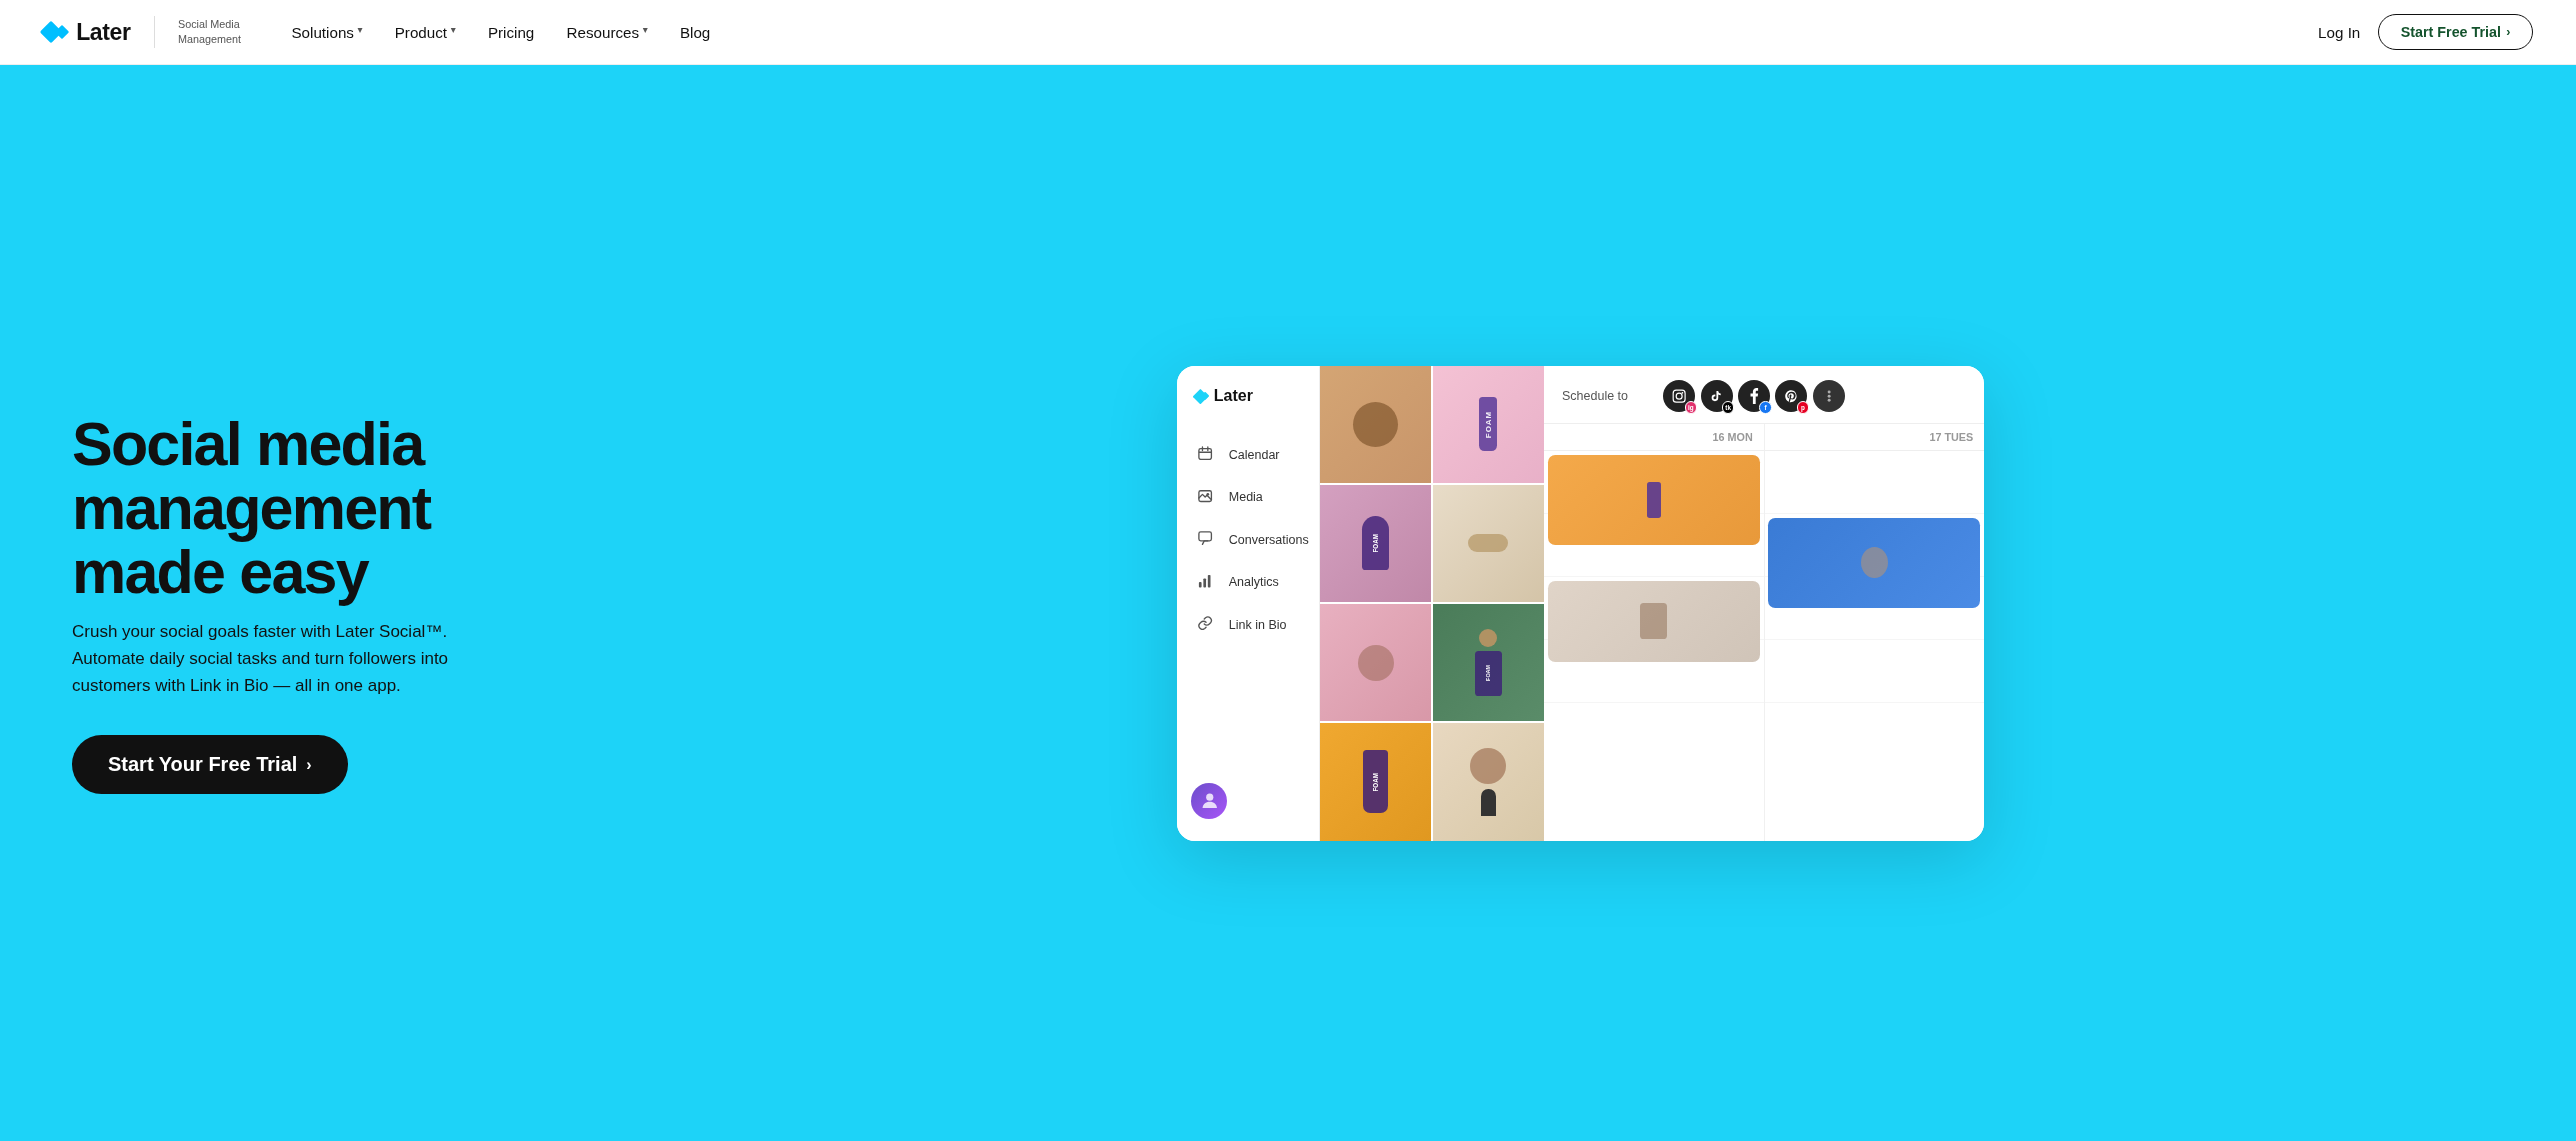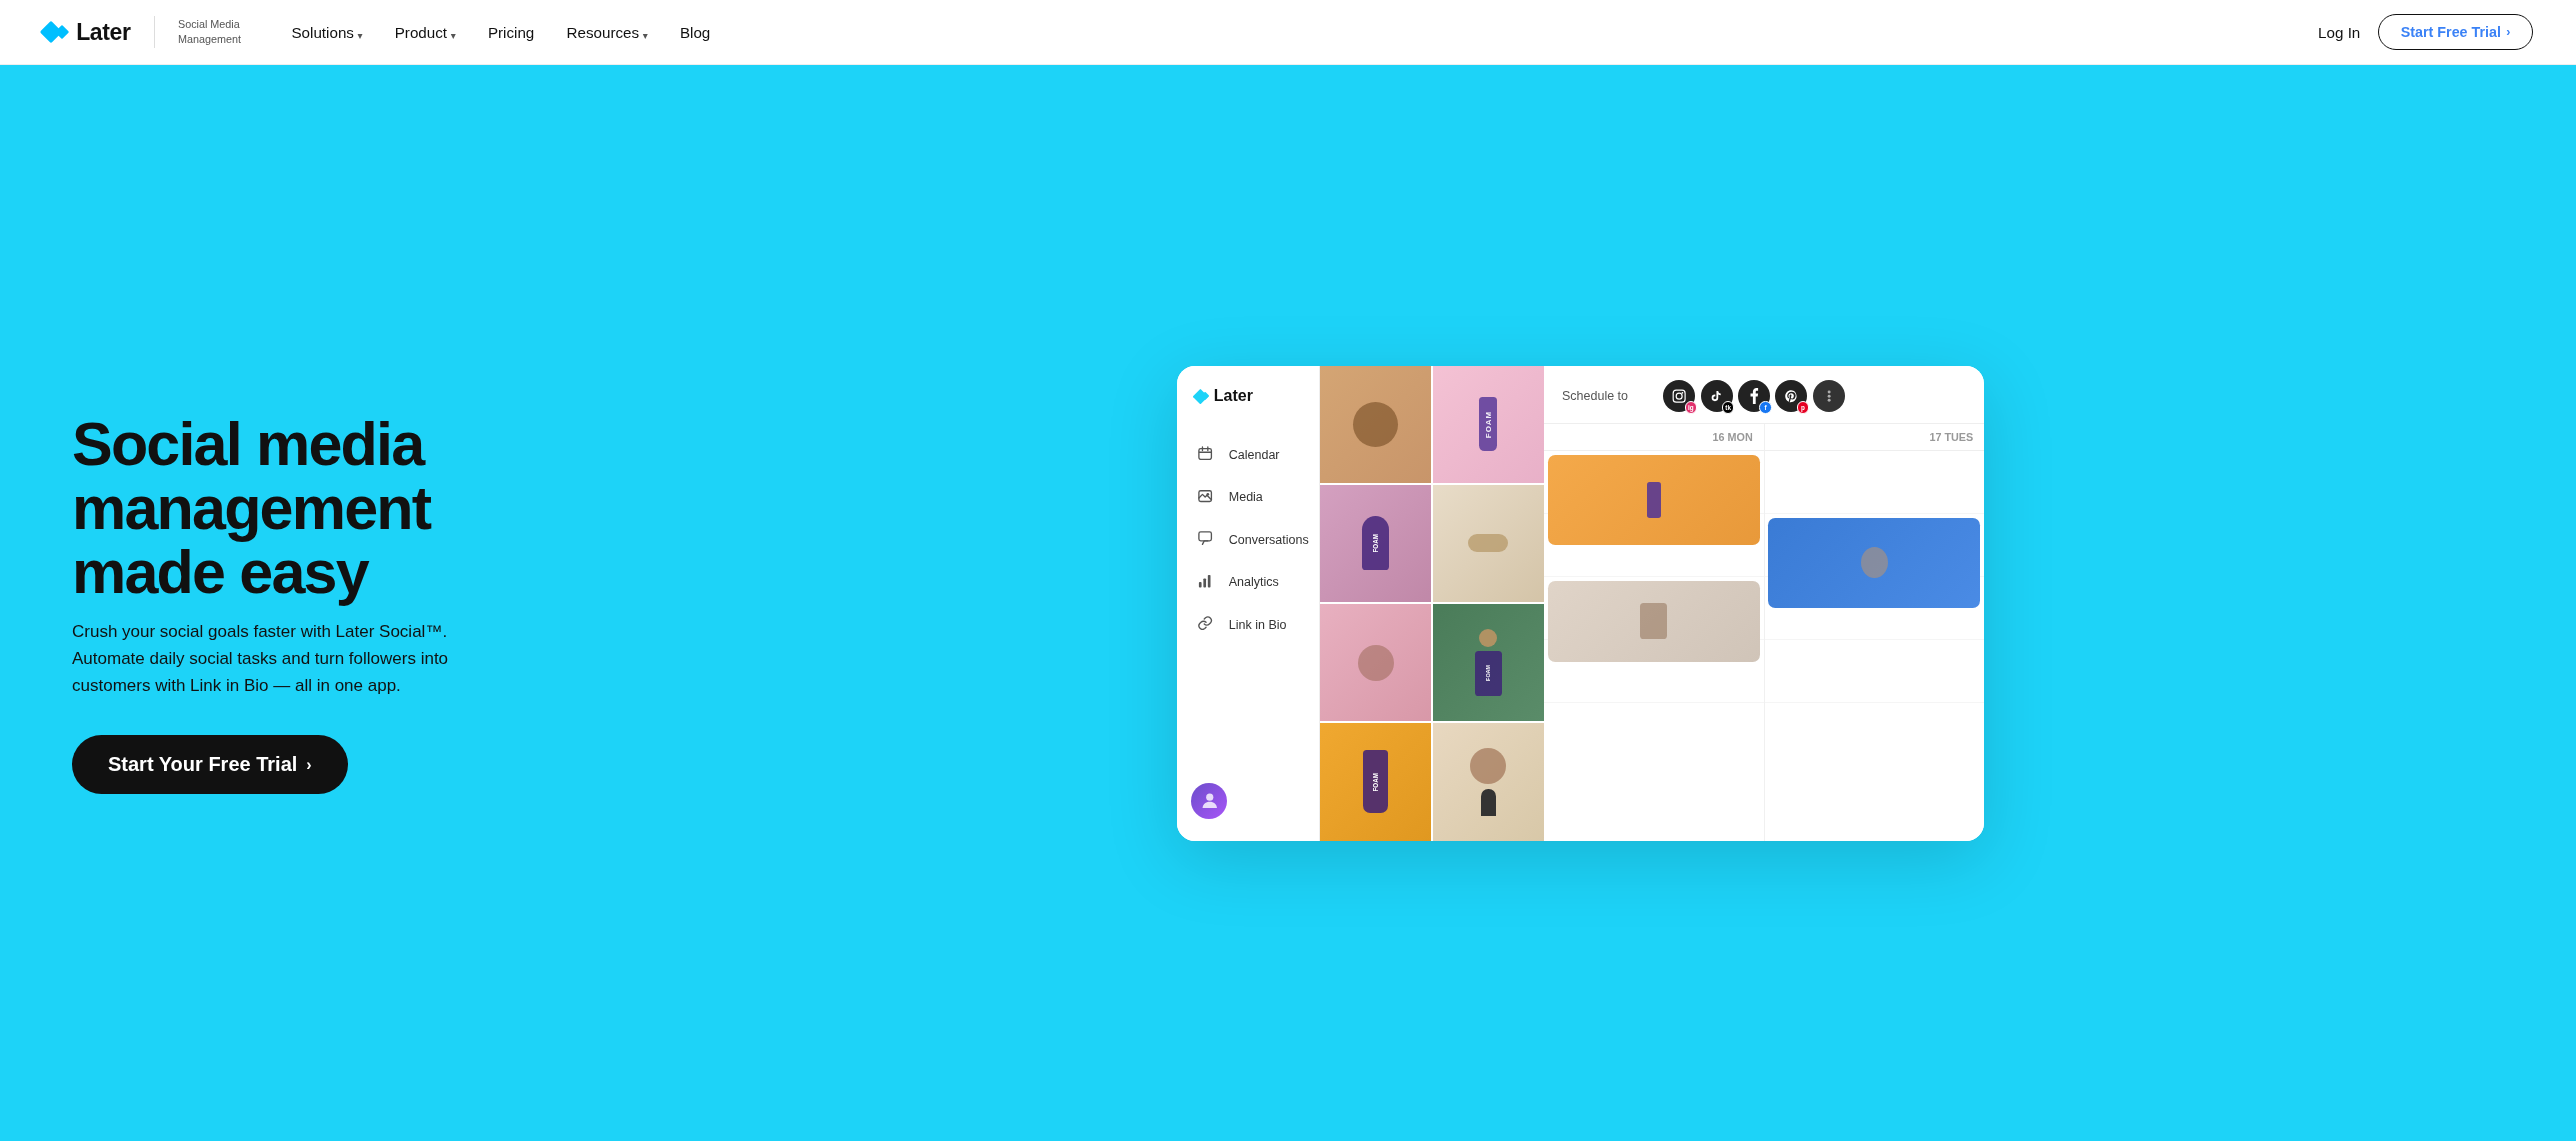--- a/index.html
+++ b/index.html
@@ -20,31 +20,31 @@
     }
     .logo-diamond-small {
       width: 10px; height: 10px; background: #00bfff;
       transform: rotate(45deg); border-radius: 0.9px; margin-left: -5.4px;
     }
     .logo-text { font-size: 23px; font-weight: 700; color: #111; letter-spacing: -0.4px; }
     .logo-divider { width: 0.9px; height: 32px; background: #ddd; margin: 0 14.3px; }
     .logo-tagline { font-size: 10.8px; color: #555; line-height: 1.4; max-width: 72px; }
     .nav-links { display: flex; align-items: center; gap: 7.2px; margin-left: 29px; }
     .nav-link {
-      display: flex; align-items: flex-end; gap: 3.6px;
+      display: flex; align-items: flex-start; gap: 3.6px;
       padding: 7.2px 12.5px; font-size: 15.2px; font-weight: 500; color: #111;
       cursor: pointer; border-radius: 5.4px; text-decoration: none;
     }
     .nav-link .chevron { font-size: 10px; color: #555; }
     .nav-right { display: flex; align-items: center; gap: 18px; }
     .login-btn { font-size: 15.2px; font-weight: 500; color: #111; cursor: pointer; }
     .trial-btn {
       display: flex; align-items: center; gap: 5.4px;
       padding: 9px 21.5px; border: 1.8px solid #111; border-radius: 45px;
-      font-size: 14.3px; font-weight: 600; color: #3b82f6; cursor: pointer;
+      font-size: 14.3px; font-weight: 600; color: #14532d; cursor: pointer;
       background: #fff; transition: background 0.2s;
     }
     .trial-btn .arrow { font-size: 12.5px; }
 
     
     .hero {
       background: #1dd3f8;
       min-height: calc(100vh - 65px);
       display: flex; align-items: center;
       padding: 54px 43px 54px 72px;

